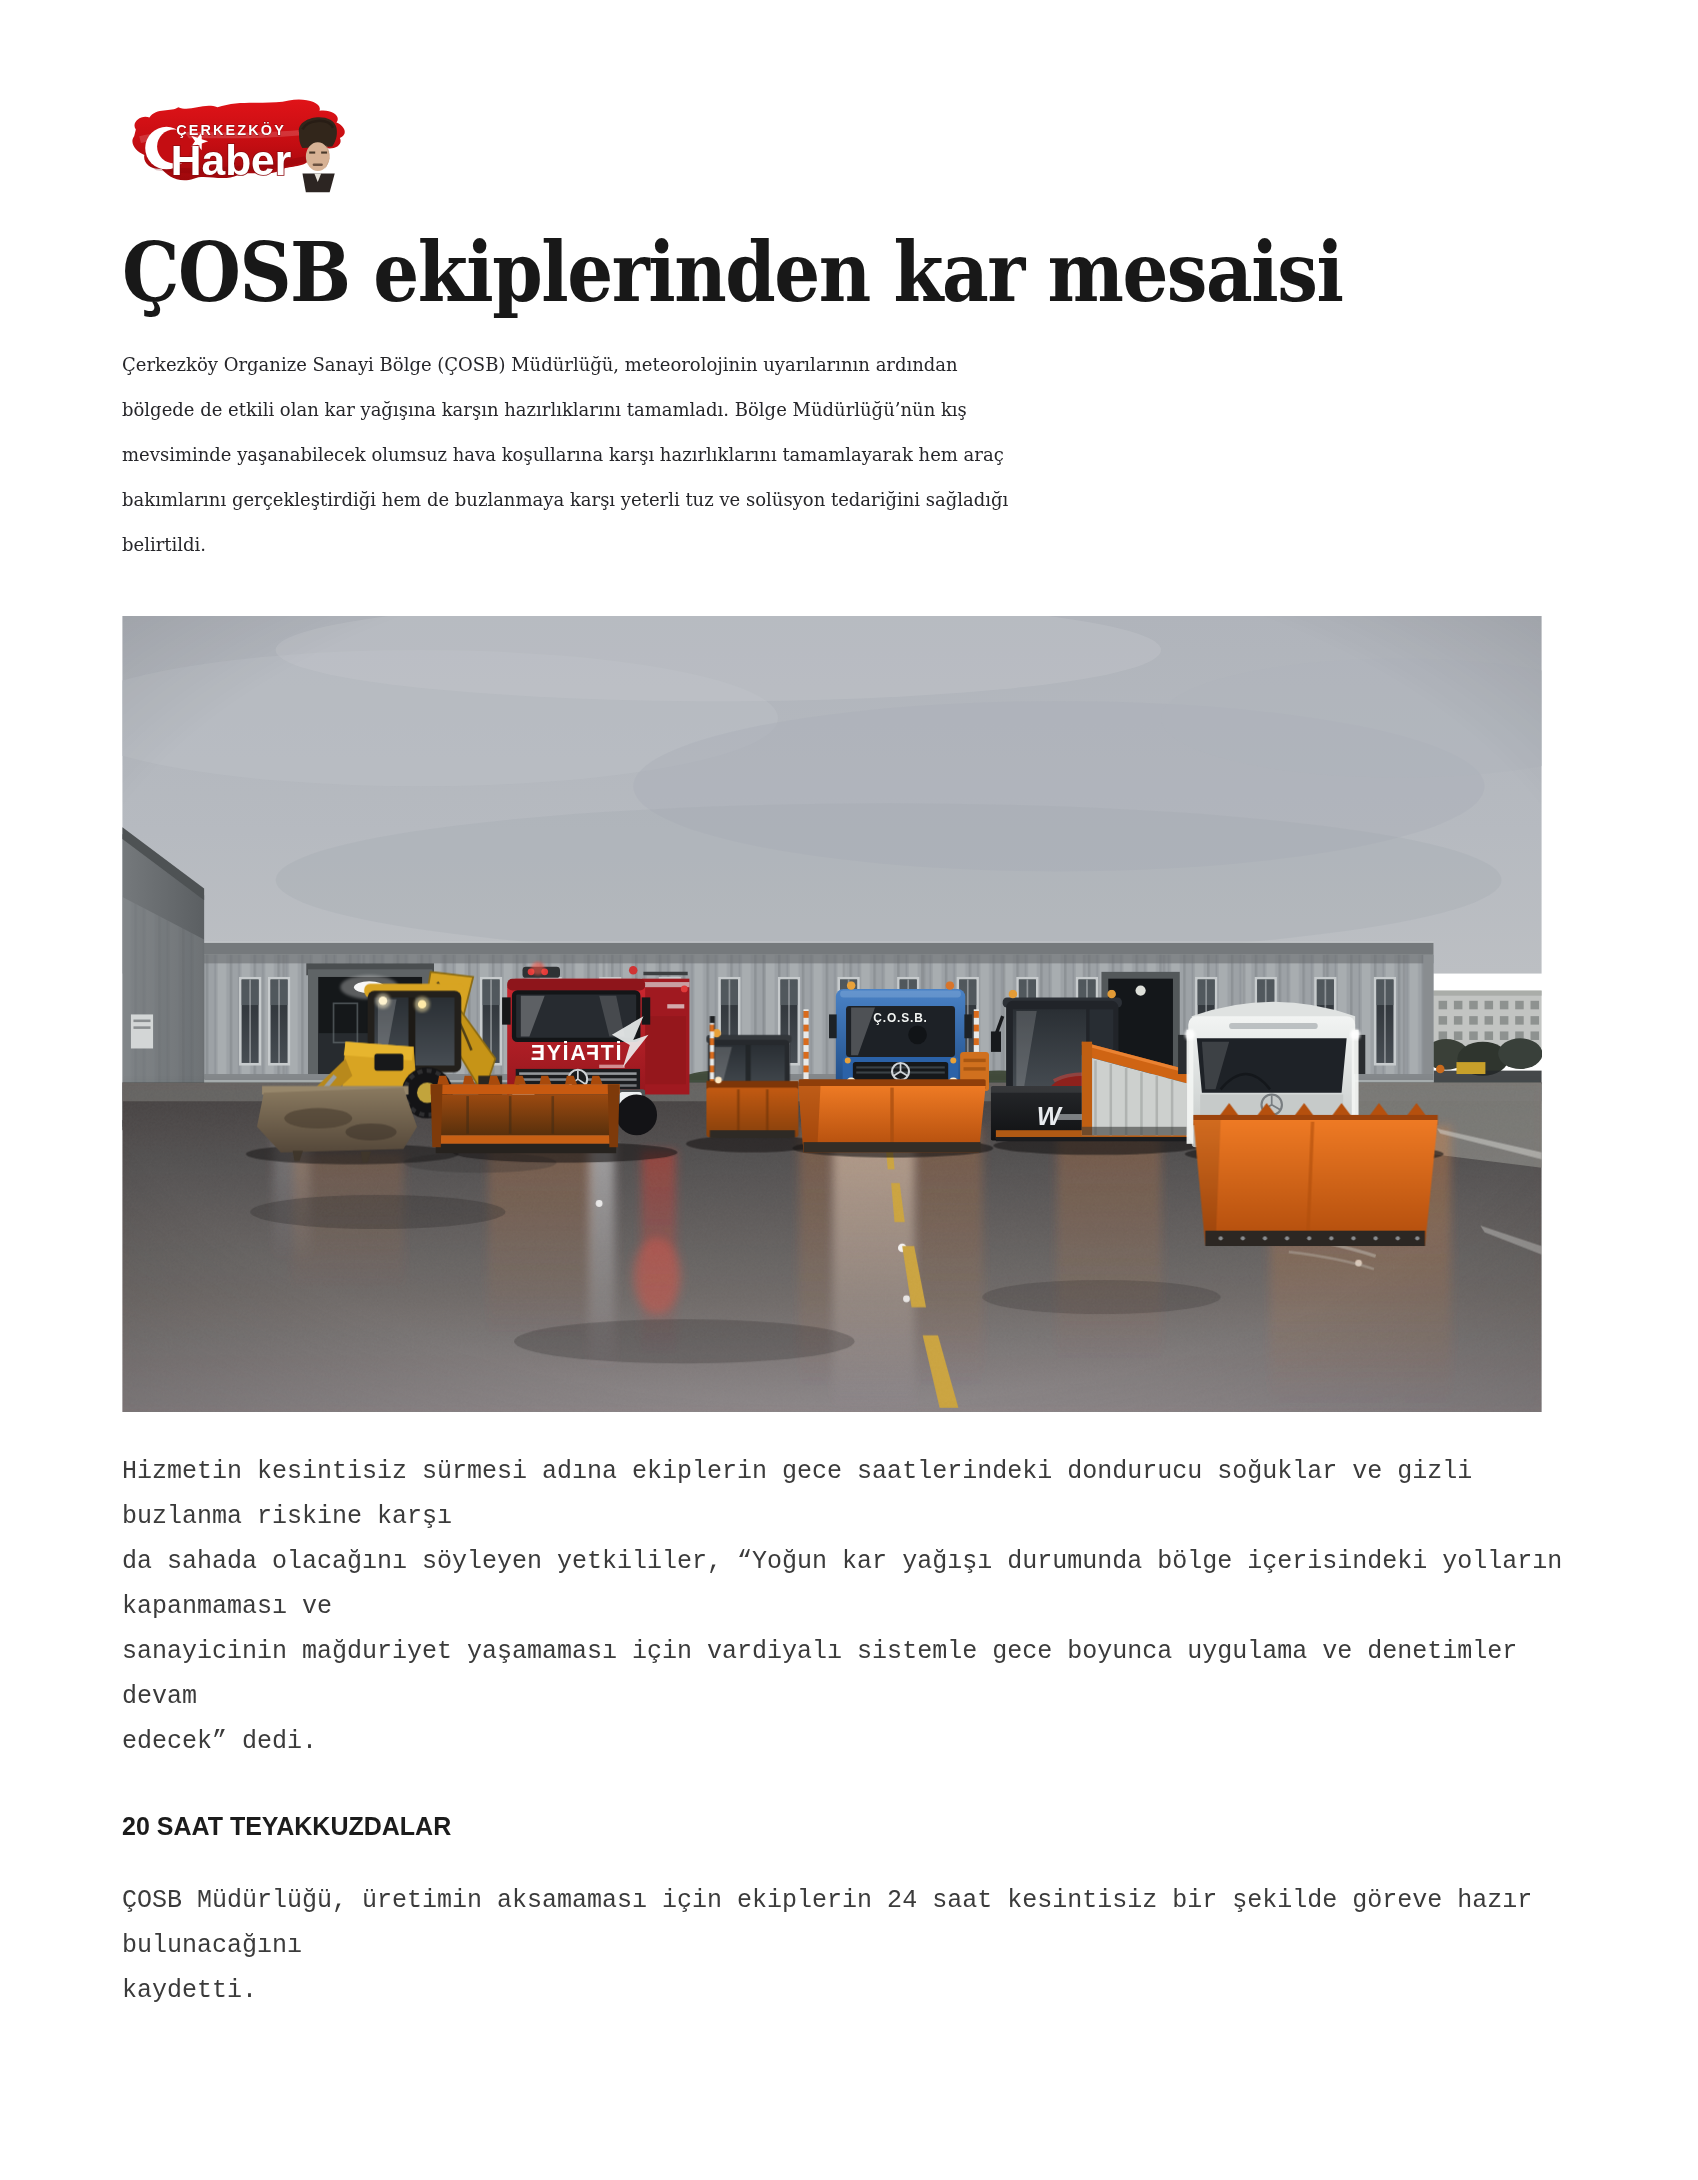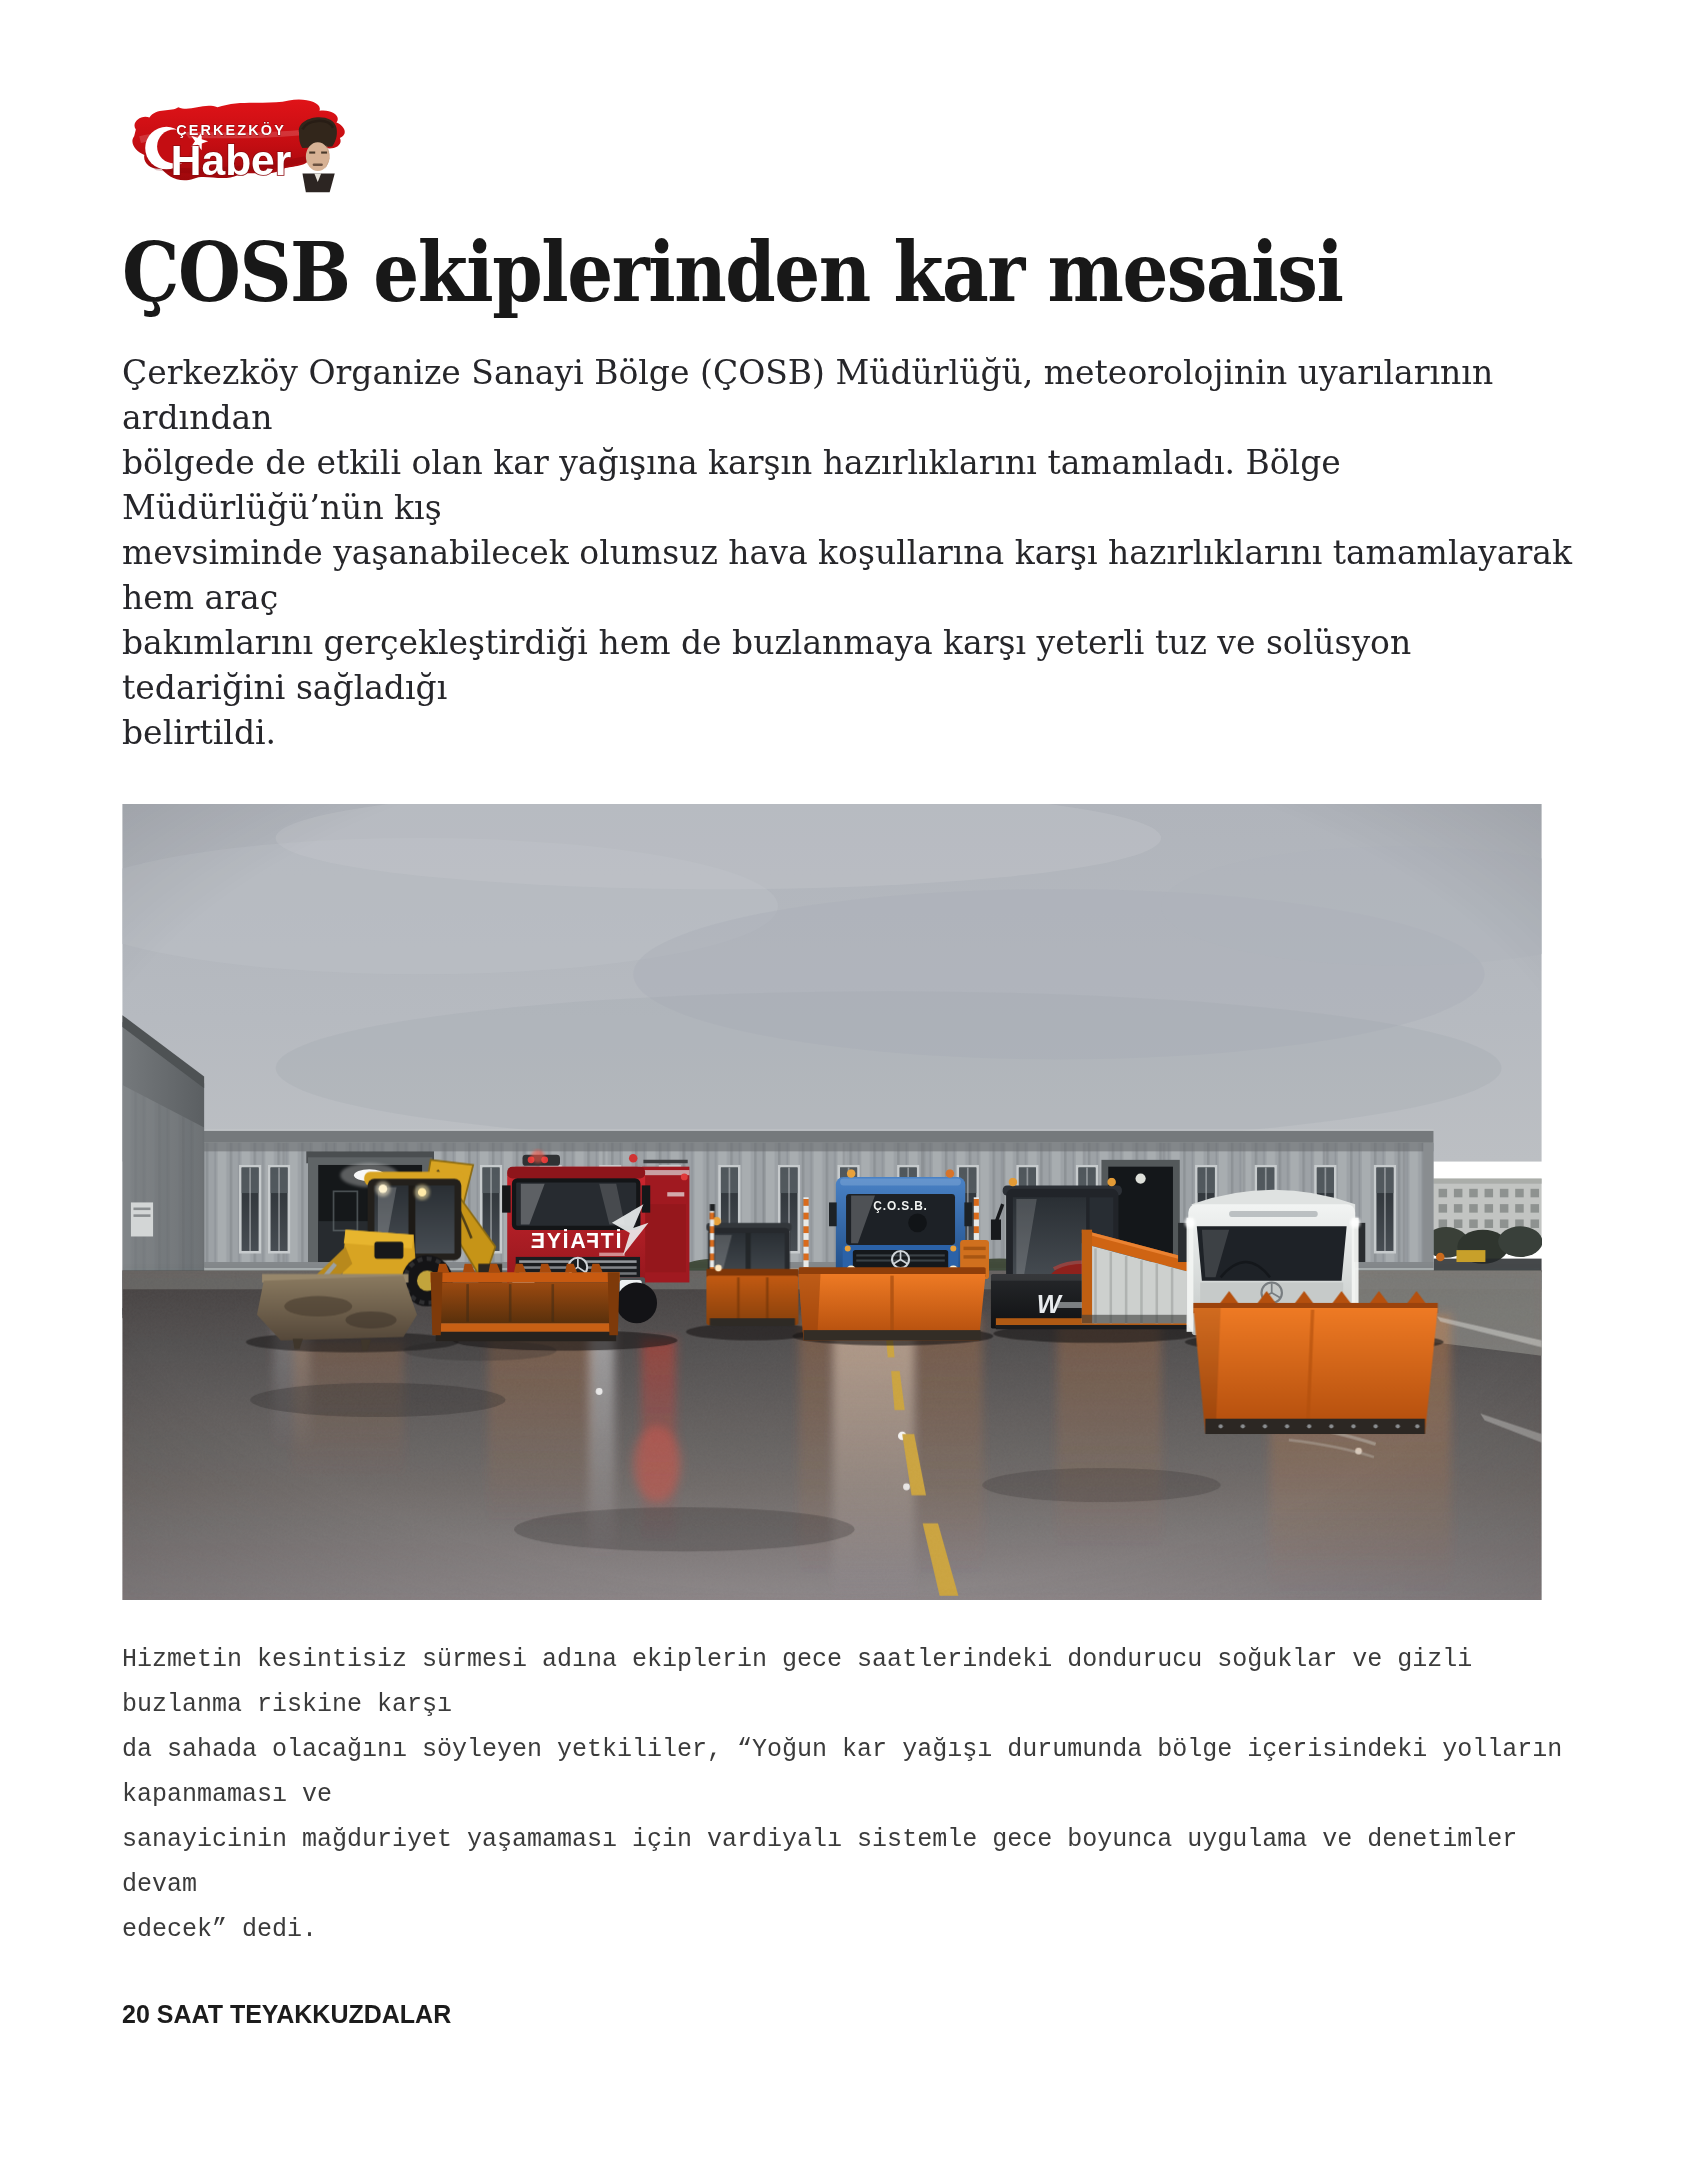--- a/index.html
+++ b/index.html
@@ -6,22 +6,22 @@
   body{width:1698px;min-height:2181px;font-family:"Liberation Sans",sans-serif;color:#3b3b3b;}
   .page{width:1698px;min-height:2181px;background:#fff;position:relative;}
   .content{padding:0 119px 0 122px;}
   .logo{margin-top:92px;width:230px;height:102px;display:block;}
   h1.headline{
     margin:37px 0 0 0;font-family:"DejaVu Serif","Liberation Serif",serif;
     font-weight:700;font-size:83px;line-height:1;color:#181818;
     transform:scaleX(.87);transform-origin:left center;white-space:nowrap;letter-spacing:-1.7px;
   }
   p.lead{
-    margin:36px 0 0 0;font-family:"DejaVu Serif","Liberation Serif",serif;
-    font-size:33px;line-height:45px;color:#26262a;white-space:pre-line;
+    margin:28px 0 0 0;font-family:"DejaVu Serif","Liberation Serif",serif;
+    font-size:18px;line-height:45px;color:#26262a;white-space:pre-line;
   }
   figure.photo{margin:49px 0 0 0;width:1420px;height:796px;display:block;}
   figure.photo svg{display:block;}
   p.body{margin:73px 0 0 0;font-size:25px;line-height:45px;color:#3b3b3b;white-space:pre-line;}
   p.body.mt44{margin-top:37px;font-family:Liberation Mono, monospace;}
   h2.subhead{margin:53px 0 0 0;font-size:25px;line-height:29px;font-weight:700;color:#1c1c1c;}
   h2.subhead.mt56{margin-top:48px;}
   .spacer-bottom{height:55px;}
 </style>
 </head>
@@ -573,17 +573,19 @@
       </svg>
     </figure>
 
 
     <p class="body mt44">Hizmetin kesintisiz sürmesi adına ekiplerin gece saatlerindeki dondurucu soğuklar ve gizli buzlanma riskine karşı
 da sahada olacağını söyleyen yetkililer, “Yoğun kar yağışı durumunda bölge içerisindeki yolların kapanmaması ve
 sanayicinin mağduriyet yaşamaması için vardiyalı sistemle gece boyunca uygulama ve denetimler devam
 edecek” dedi.</p>
 
     <h2 class="subhead mt56">20 SAAT TEYAKKUZDALAR</h2>
+    <p class="body mt44">ÇOSB Müdürlüğü, üretimin aksamaması için ekiplerin 24 saat kesintisiz bir şekilde göreve hazır bulunacağını
+kaydetti.</p>
 
     <div class="spacer-bottom"></div>
   </div>
 </div>
 
 
 </body></html>

